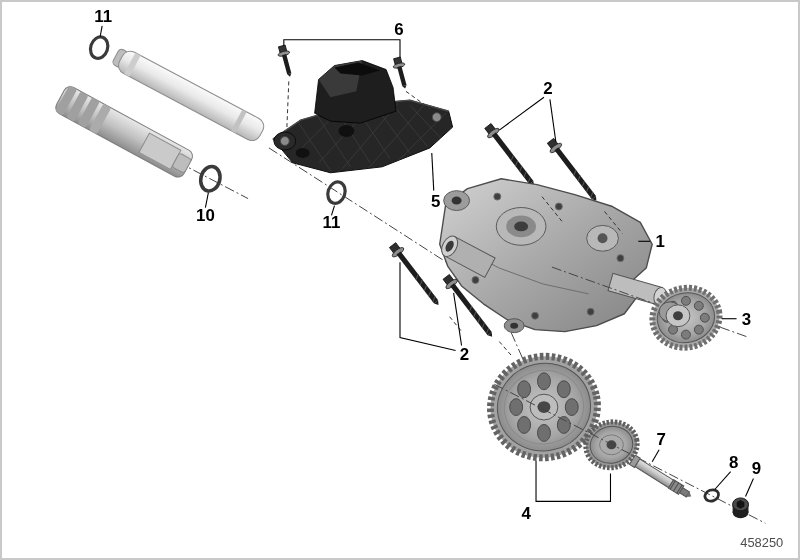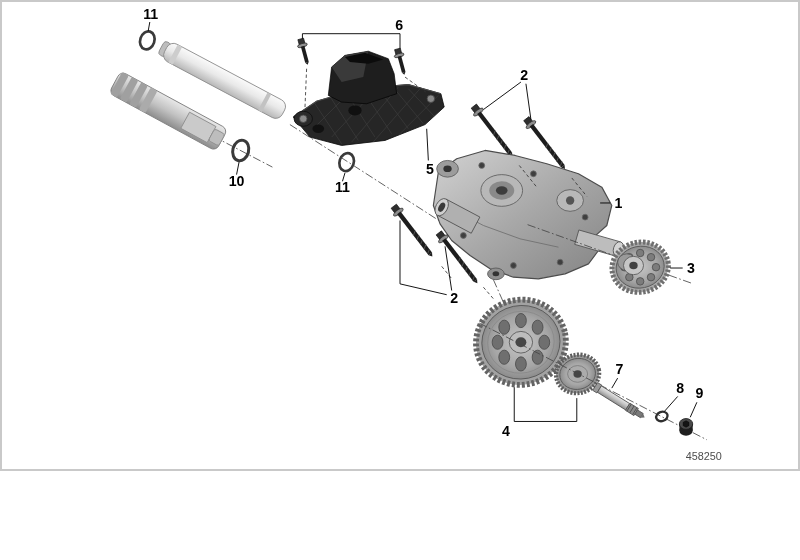--- a/index.html
+++ b/index.html
@@ -1,18 +1,18 @@
 <!DOCTYPE html>
 <html><head>
 <meta charset="utf-8">
 <style>
   html,body{margin:0;padding:0;background:#ffffff;}
   .frame{
     position:relative;
-    width:800px;height:471px;
+    width:800px;height:560px;
     box-sizing:border-box;
     border:2px solid #c9c9c9;
     background:#ffffff;
     font-family:"Liberation Sans",sans-serif;
   }
   svg{display:block;width:100%;height:100%;}
   .callout{font-family:"Liberation Sans",sans-serif;font-weight:bold;font-size:17px;fill:#000;}
   .partnum{font-family:"Liberation Sans",sans-serif;font-size:13px;fill:#4d4d4d;}
   .leader{stroke:#000;stroke-width:1.1;fill:none;}
   .axis{stroke:#444;stroke-width:1;fill:none;stroke-dasharray:10 3 2 3;}

